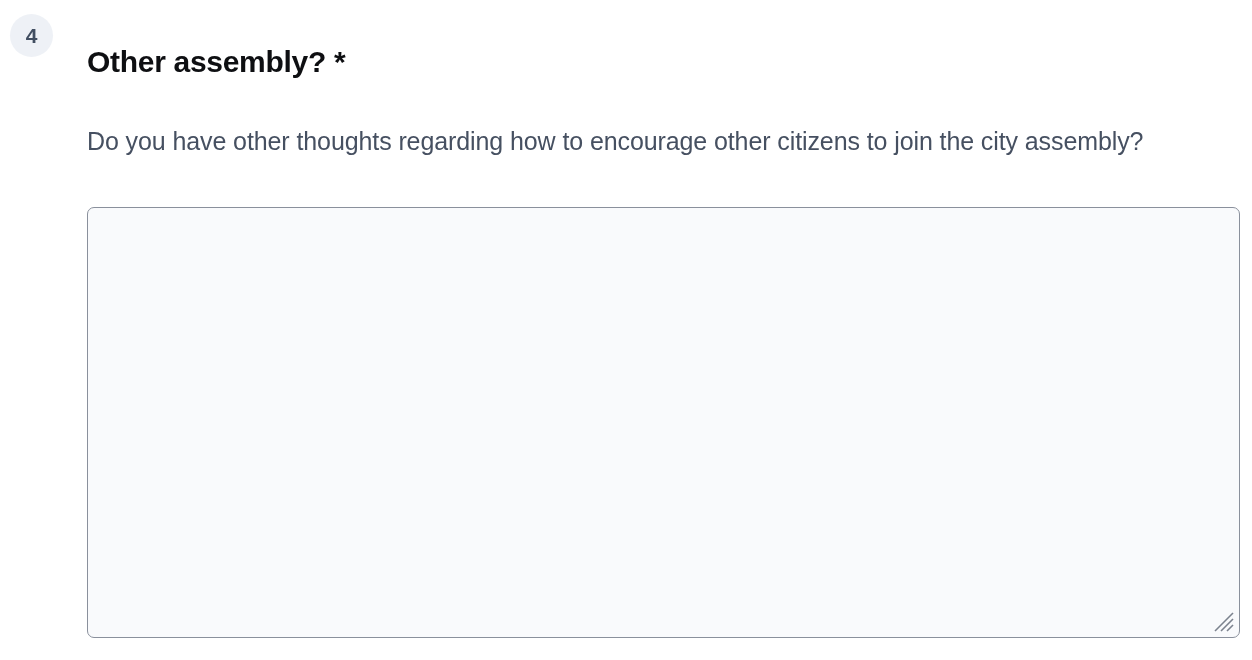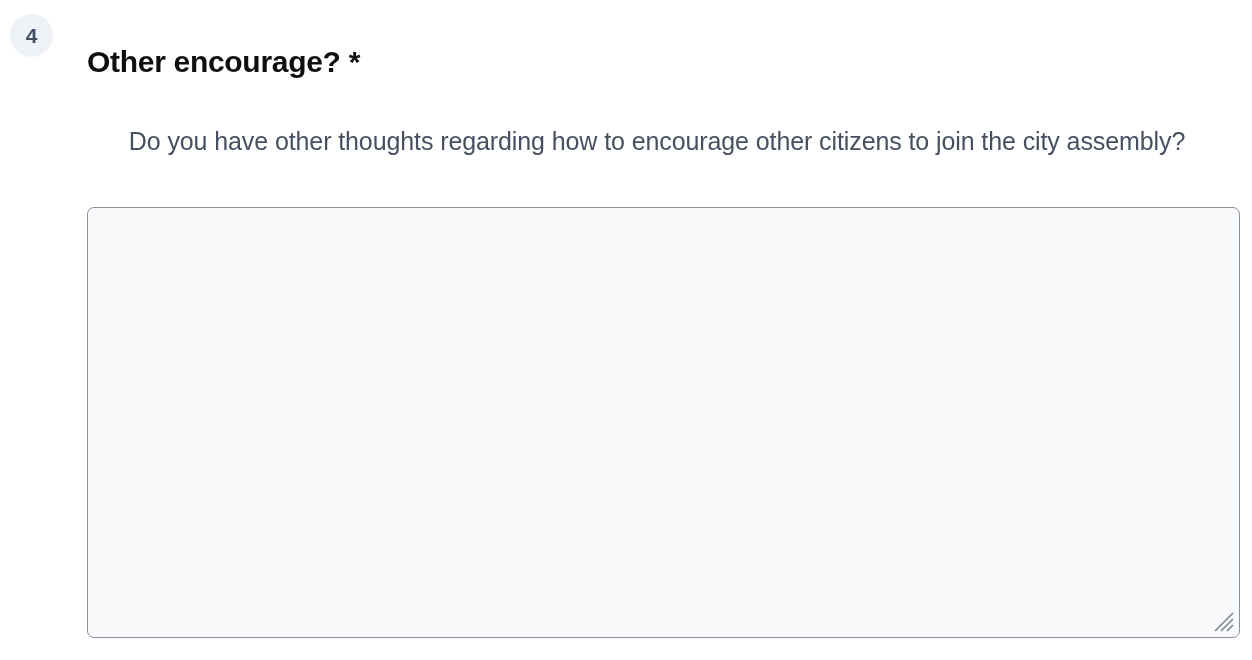--- a/index.html
+++ b/index.html
@@ -61,21 +61,20 @@
   
   .question-description {
     position: absolute;
     left: 87px;
     top: 96px;
     width: 1140px;
     font-size: 25px;
     line-height: 40px;
     color: #465061;
     letter-spacing: -0.1px;
-    text-align: center;
   }
 
   
   .answer-area-wrap {
     position: absolute;
     left: 87px;
     top: 207px;
     width: 1153px;
     height: 431px;
   }
@@ -108,21 +107,21 @@
   }
 </style>
 </head>
 <body>
 
 <div class="question-block">
 
   <div class="question-number">4</div>
 
   <h2 class="question-title">
-    <span>Other encourage?</span>
+    <span>Other assembly?</span>
     <span class="req-asterisk">*</span>
   </h2>
 
   <p class="question-description">Do you have other thoughts regarding how to encourage other citizens to join the city assembly?</p>
 
   <div class="answer-area-wrap">
     <textarea class="answer-textarea" placeholder="" style=""></textarea>
     <svg class="resize-grip" viewBox="0 0 26 26" aria-hidden="true">
       <line x1="23" y1="5" x2="5" y2="23" stroke="#7c828e" stroke-width="1.6"></line>
       <line x1="23" y1="11" x2="11" y2="23" stroke="#7c828e" stroke-width="1.6"></line>

